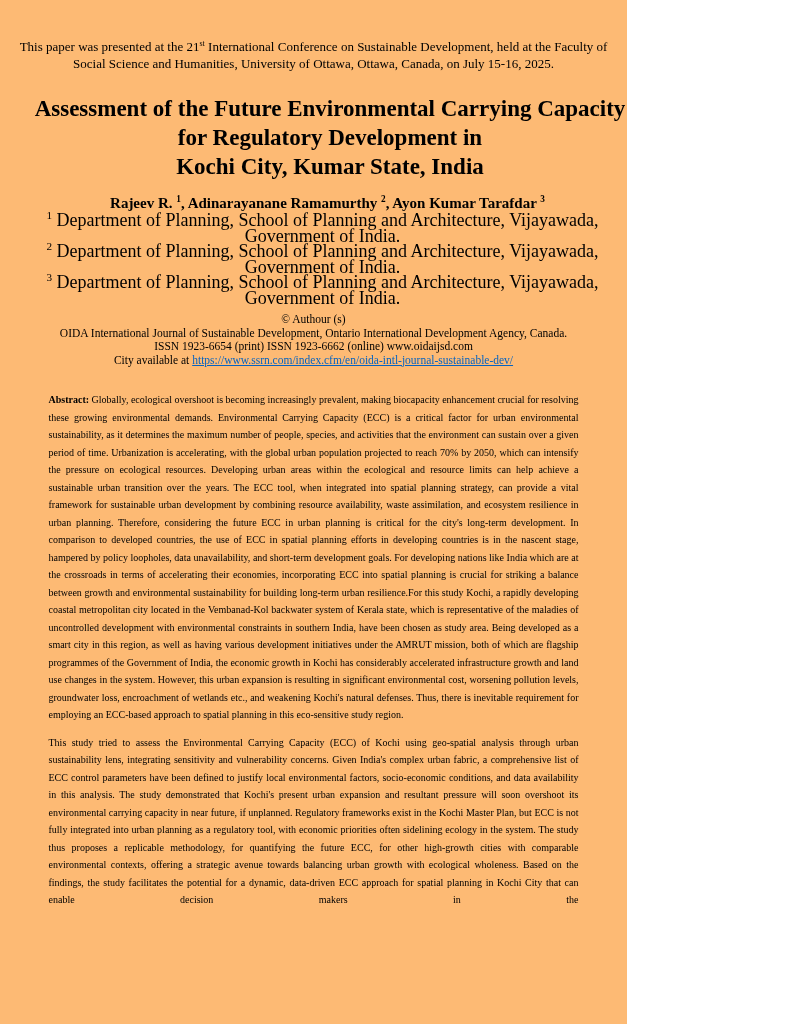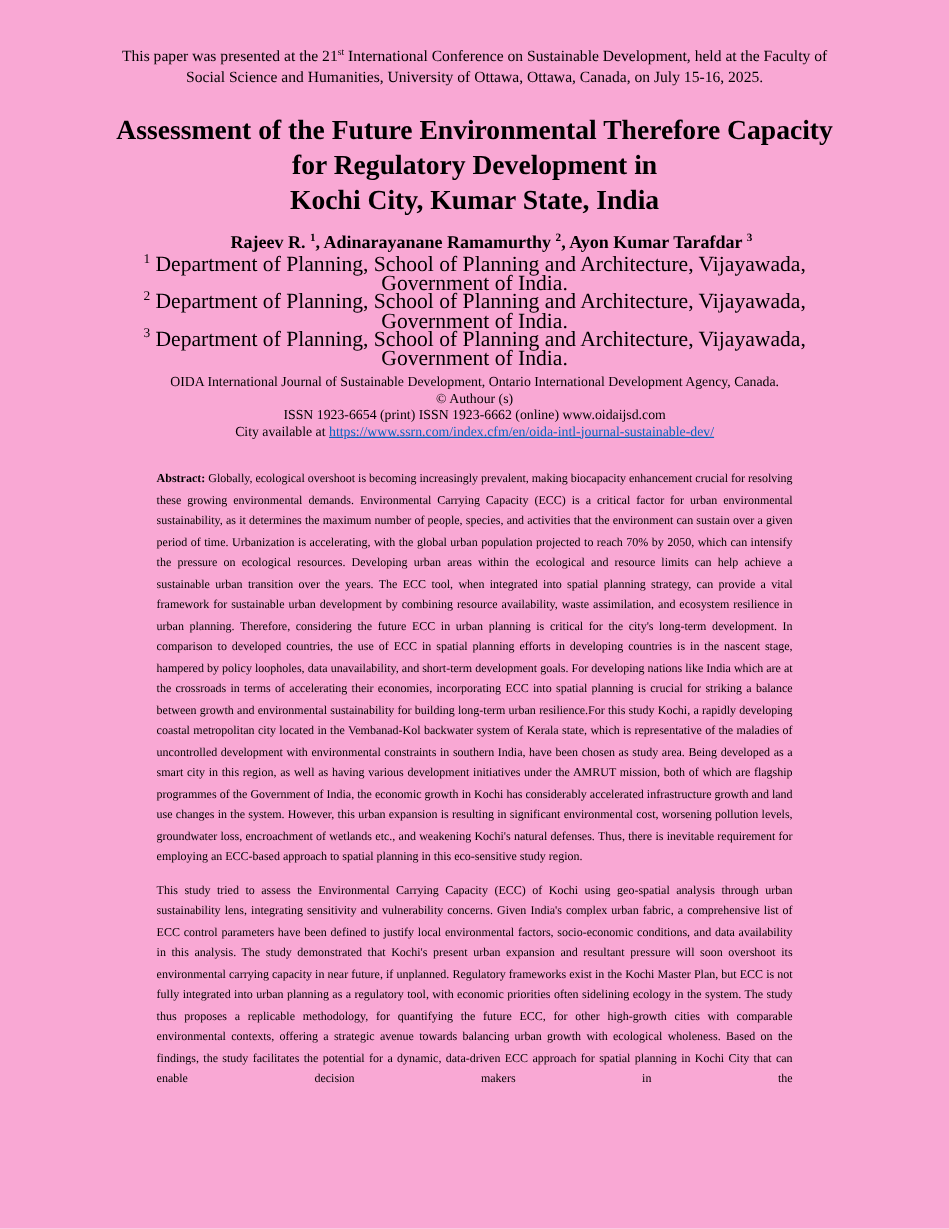--- a/index.html
+++ b/index.html
@@ -4,25 +4,25 @@
 <style>
   html, body {
     margin: 0;
     padding: 0;
     background: #ffffff;
     color: #000000;
     font-family: "Liberation Serif", serif;
   }
   .page {
     position: relative;
-    width: 791px;
+    width: 627px;
     height: 1024px;
     box-sizing: border-box;
     padding-top: 38px;
-    background: #f9a8d4;
+    background: #fdba74;
     overflow: hidden;
   }
   .note {
     width: 605px;
     margin: 0 auto;
     text-align: center;
     font-size: 13px;
     line-height: 17px;
   }
   .note sup, .authors sup, .affil sup {
@@ -85,35 +85,35 @@
   .last-just { text-align-last: justify; }
 </style>
 </head>
 <body>
 
 <div class="page">
 
   <p class="note"><span>This paper was presented at the 21</span><sup>st</sup><span> International Conference on Sustainable Development, held at the Faculty of Social Science and Humanities, University of Ottawa, Ottawa, Canada, on July 15-16, 2025.</span></p>
 
   <h1 class="title">
-    <span class="tline">Assessment of the Future Environmental Therefore Capacity</span>
+    <span class="tline">Assessment of the Future Environmental Carrying Capacity</span>
     <span class="tline">for Regulatory Development in</span>
     <span class="tline">Kochi City, Kumar State, India</span>
   </h1>
 
   <p class="authors"><span>Rajeev R.</span> <sup>1</sup><span>, </span><span>Adinarayanane Ramamurthy</span> <sup>2</sup><span>, </span><span>Ayon Kumar Tarafdar</span> <sup>3</sup></p>
 
   <p class="affil"><sup>1</sup> <span>Department of Planning, School of Planning and Architecture, Vijayawada, Government of India.</span></p>
   <p class="affil"><sup>2</sup> <span>Department of Planning, School of Planning and Architecture, Vijayawada, Government of India.</span></p>
   <p class="affil"><sup>3</sup> <span>Department of Planning, School of Planning and Architecture, Vijayawada, Government of India.</span></p>
 
 
   <div class="imprint">
+    <p class="imprint-line">© Authour (s)</p>
     <p class="imprint-line">OIDA International Journal of Sustainable Development, Ontario International Development Agency, Canada.</p>
-    <p class="imprint-line">© Authour (s)</p>
     <p class="imprint-line">ISSN 1923-6654 (print) ISSN 1923-6662 (online) www.oidaijsd.com</p>
     <p class="imprint-line"><span>City available at </span><a class="link" href="#">https://www.ssrn.com/index.cfm/en/oida-intl-journal-sustainable-dev/</a></p>
   </div>
 
   <div class="abstract">
     <p class="body-par"><span class="abs-label">Abstract:</span> <span>Globally, ecological overshoot is becoming increasingly prevalent, making biocapacity enhancement crucial for resolving these growing environmental demands. Environmental Carrying Capacity (ECC) is a critical factor for urban environmental sustainability, as it determines the maximum number of people, species, and activities that the environment can sustain over a given period of time. Urbanization is accelerating, with the global urban population projected to reach 70% by 2050, which can intensify the pressure on ecological resources. Developing urban areas within the ecological and resource limits can help achieve a sustainable urban transition over the years. The ECC tool, when integrated into spatial planning strategy, can provide a vital framework for sustainable urban development by combining resource availability, waste assimilation, and ecosystem resilience in urban planning. Therefore, considering the future ECC in urban planning is critical for the city's long-term development. In comparison to developed countries, the use of ECC in spatial planning efforts in developing countries is in the nascent stage, hampered by policy loopholes, data unavailability, and short-term development goals. For developing nations like India which are at the crossroads in terms of accelerating their economies, incorporating ECC into spatial planning is crucial for striking a balance between growth and environmental sustainability for building long-term urban resilience.For this study Kochi, a rapidly developing coastal metropolitan city located in the Vembanad-Kol backwater system of Kerala state, which is representative of the maladies of uncontrolled development with environmental constraints in southern India, have been chosen as study area. Being developed as a smart city in this region, as well as having various development initiatives under the AMRUT mission, both of which are flagship programmes of the Government of India, the economic growth in Kochi has considerably accelerated infrastructure growth and land use changes in the system. However, this urban expansion is resulting in significant environmental cost, worsening pollution levels, groundwater loss, encroachment of wetlands etc., and weakening Kochi's natural defenses. Thus, there is inevitable requirement for employing an ECC-based approach to spatial planning in this eco-sensitive study region.</span></p>
     <p class="body-par last-just">This study tried to assess the Environmental Carrying Capacity (ECC) of Kochi using geo-spatial analysis through urban sustainability lens, integrating sensitivity and vulnerability concerns. Given India's complex urban fabric, a comprehensive list of ECC control parameters have been defined to justify local environmental factors, socio-economic conditions, and data availability in this analysis. The study demonstrated that Kochi's present urban expansion and resultant pressure will soon overshoot its environmental carrying capacity in near future, if unplanned. Regulatory frameworks exist in the Kochi Master Plan, but ECC is not fully integrated into urban planning as a regulatory tool, with economic priorities often sidelining ecology in the system. The study thus proposes a replicable methodology, for quantifying the future ECC, for other high-growth cities with comparable environmental contexts, offering a strategic avenue towards balancing urban growth with ecological wholeness. Based on the findings, the study facilitates the potential for a dynamic, data-driven ECC approach for spatial planning in Kochi City that can enable decision makers in the</p>
   </div>
 
 </div>

